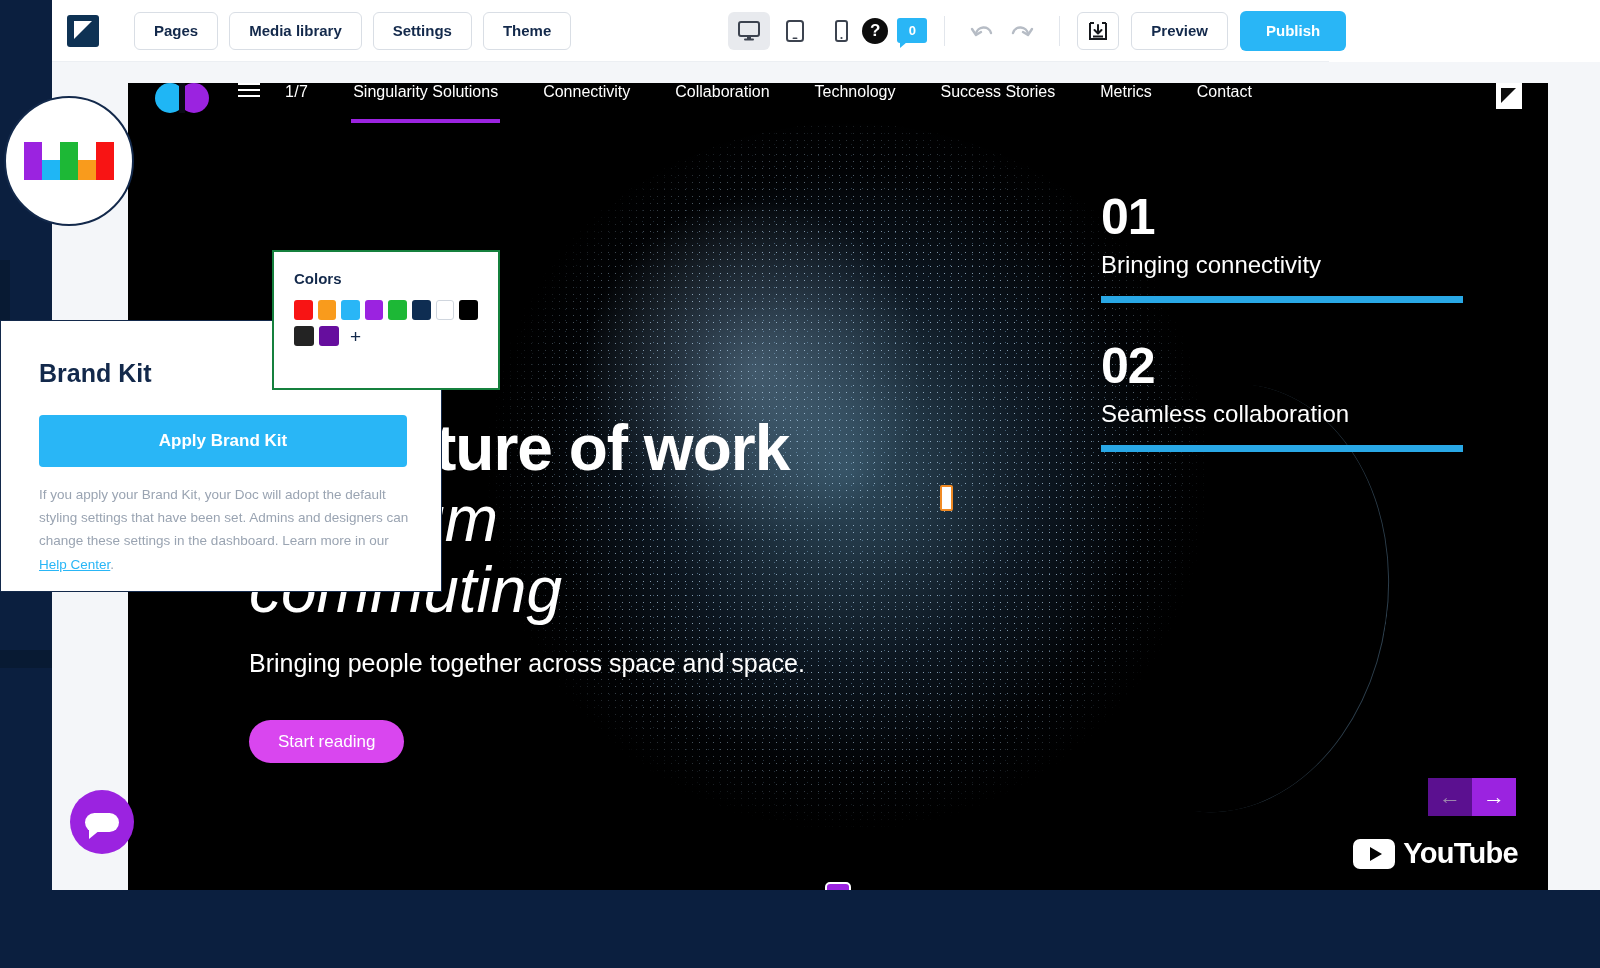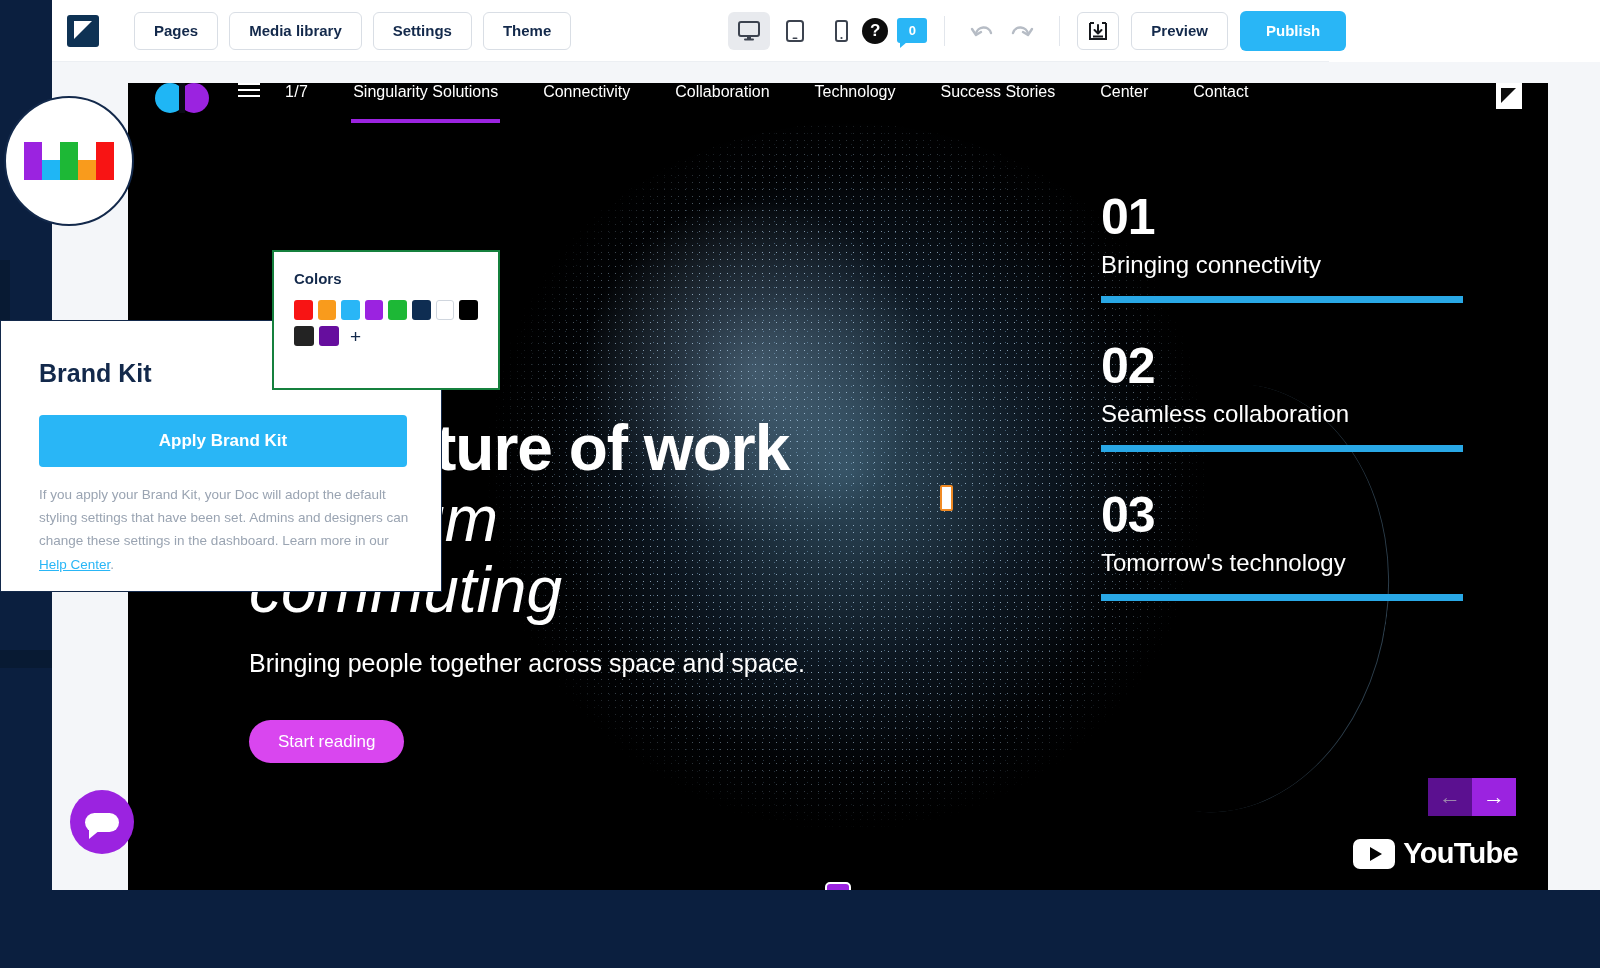--- a/index.html
+++ b/index.html
@@ -377,21 +377,21 @@
             <span></span>
             <span></span>
           </div>
           <div id="page-counter">1/7</div>
 
           <div class="nav-link active">Singularity Solutions</div>
           <div class="nav-link">Connectivity</div>
           <div class="nav-link">Collaboration</div>
           <div class="nav-link">Technology</div>
           <div class="nav-link">Success Stories</div>
-          <div class="nav-link">Center</div>
+          <div class="nav-link">Metrics</div>
           <div class="nav-link">Contact</div>
 
           <div id="nav-flag"></div>
         </div>
 
         <div id="hero">
           <div class="hero-line">The future of work</div>
           <div class="hero-line italic">quantum</div>
           <div class="hero-line italic">commuting</div>
           <div id="hero-sub">Bringing people together across space and space.</div>
@@ -400,25 +400,20 @@
 
         <div id="features">
           <div class="feat">
             <div class="feat-num">01</div>
             <div class="feat-label">Bringing connectivity</div>
             <div class="feat-bar"></div>
           </div>
           <div class="feat">
             <div class="feat-num">02</div>
             <div class="feat-label">Seamless collaboration</div>
-            <div class="feat-bar"></div>
-          </div>
-          <div class="feat">
-            <div class="feat-num">03</div>
-            <div class="feat-label">Tomorrow's technology</div>
             <div class="feat-bar"></div>
           </div>
         </div>
 
         <div id="slide-arrows">
           <button class="arrow-btn" id="arrow-prev">←</button>
           <button class="arrow-btn" id="arrow-next">→</button>
         </div>
 
         <div id="yt-logo">

